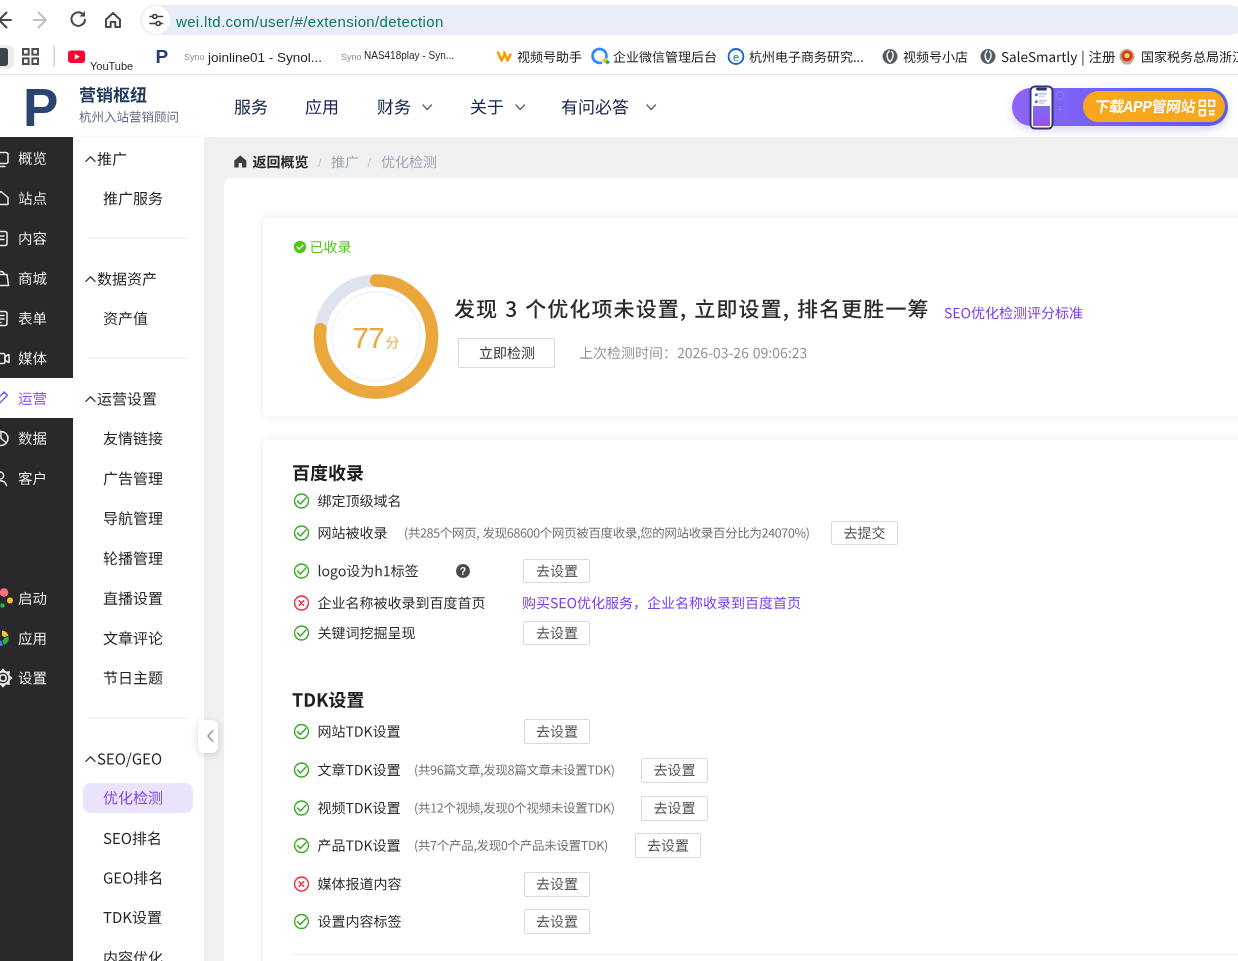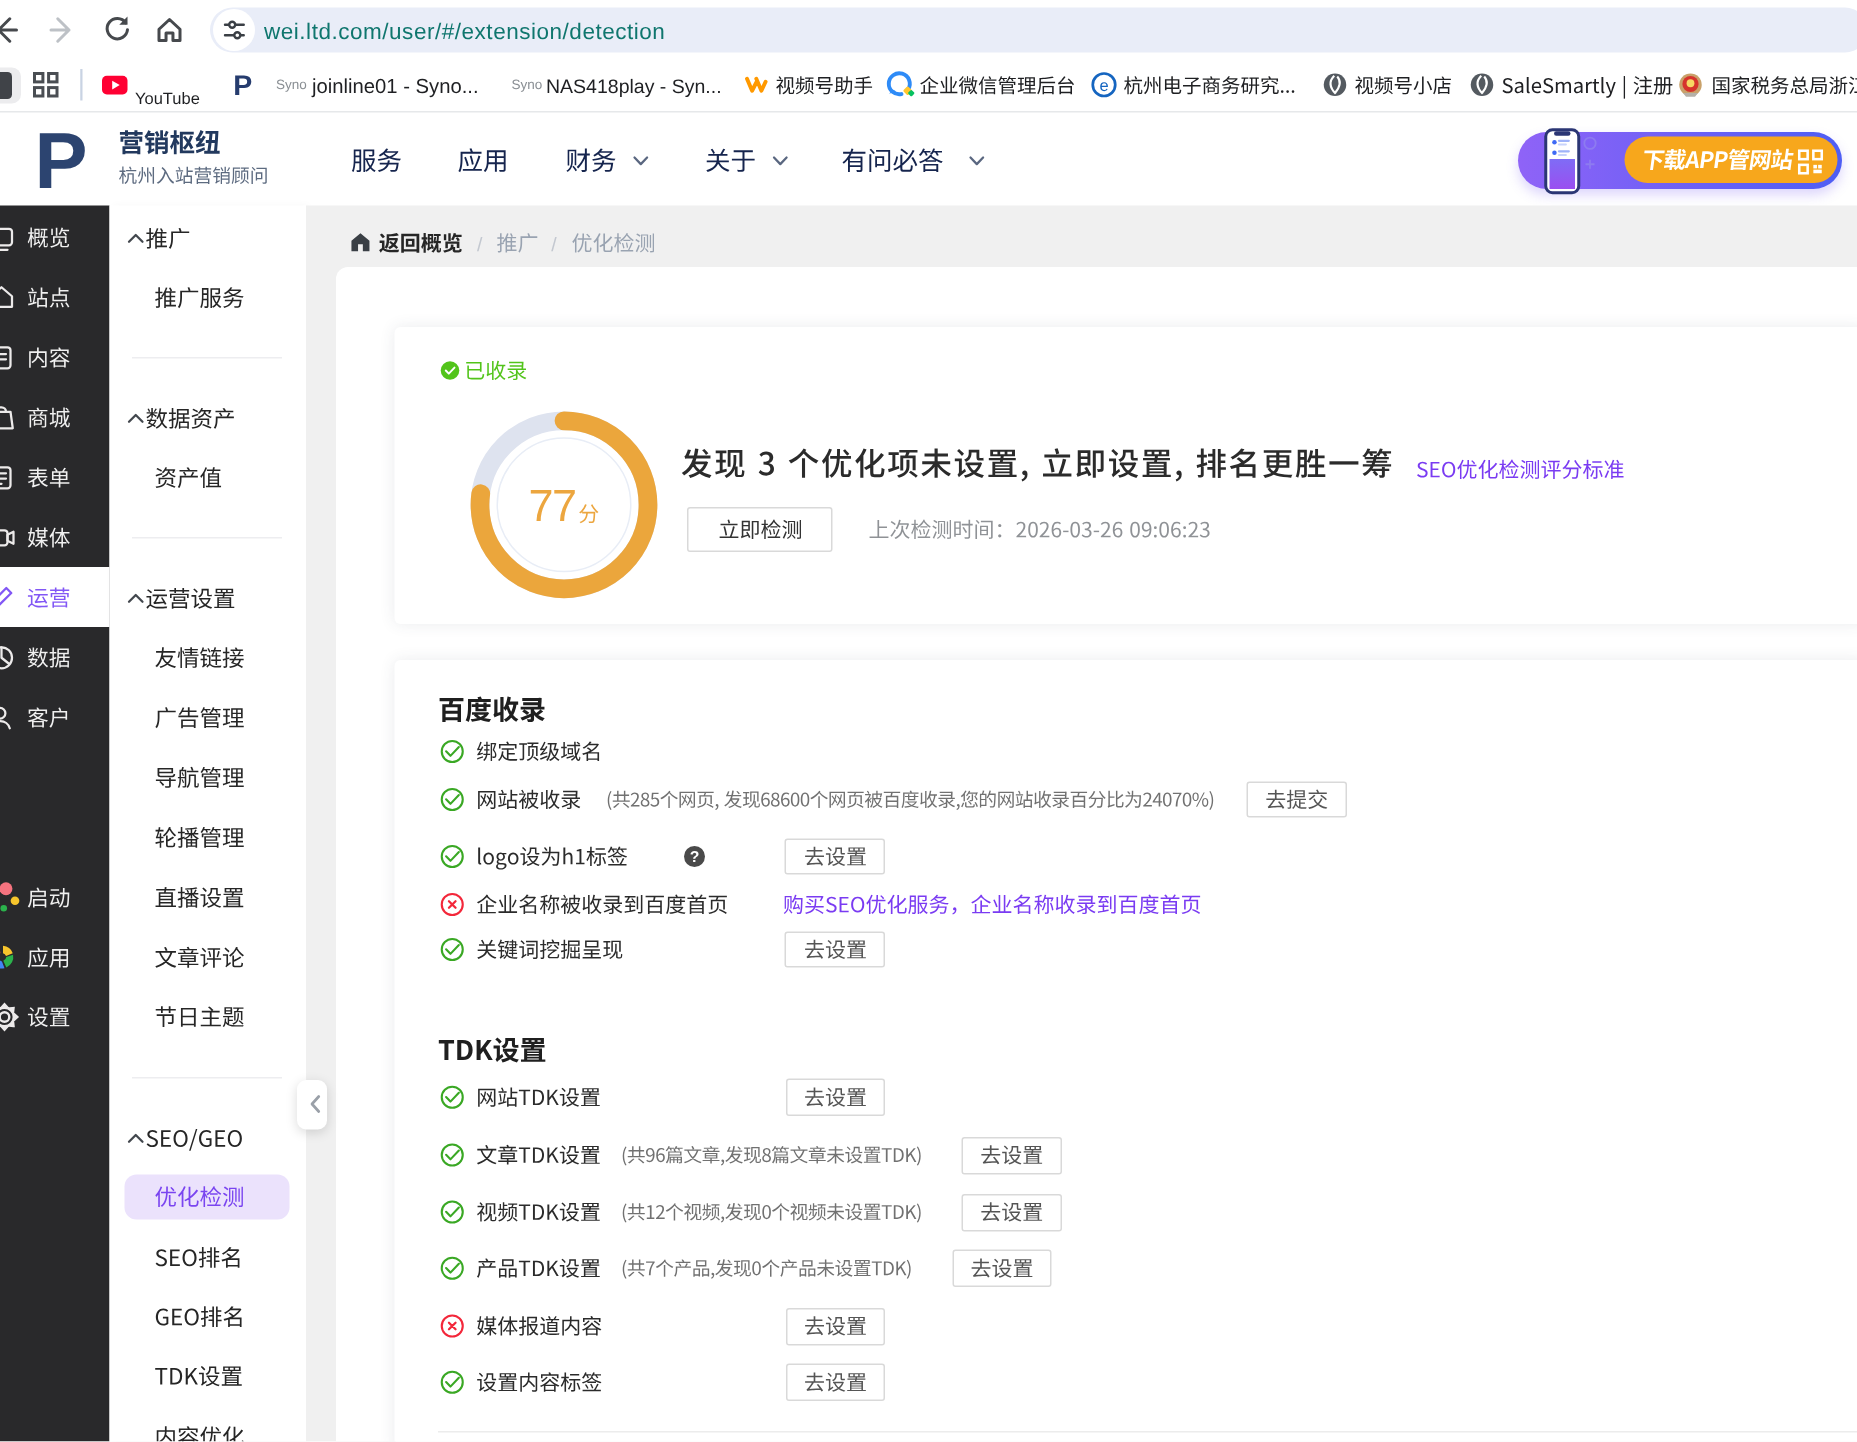--- a/index.html
+++ b/index.html
@@ -8,22 +8,22 @@
 
 <div class="ab" style="left:0;top:0;width:1238px;height:42px;background:#fff"></div>
 <div class="ab" style="left:140px;top:5px;width:1105px;height:30px;border-radius:15px;background:#e9edf8"></div>
 <div class="ab" style="left:142px;top:6px;width:28px;height:28px;border-radius:50%;background:#fff"></div>
 <div class="ab" style="left:176px;top:12.5px;font-size:15px;letter-spacing:0.35px;color:#0f766e">wei.ltd.com/user/#/extension/detection</div>
 
 <div class="ab" style="left:0;top:42px;width:1238px;height:33px;background:#fff;border-bottom:1px solid #e6e8ea"></div>
 <div class="ab" style="left:-10px;top:45px;width:24px;height:24px;border-radius:6px;background:#ececee"></div>
 <div class="ab" style="left:-4px;top:48px;width:12px;height:18px;border-radius:3px;background:#404348"></div>
 <div class="ab" style="left:90px;top:60px;font-size:11px;color:#1f2023">YouTube</div>
-<div class="ab" style="left:208px;top:50px;font-size:13.5px;color:#1f2023">joinline01 - Syno...</div>
-<div class="ab" style="left:364px;top:50px;font-size:13px;color:#1f2023">NAS418play - Syn...</div>
+<div class="ab" style="left:208px;top:50px;font-size:13.5px;color:#1f2023">joinline01 - Synol...</div>
+<div class="ab" style="left:364px;top:50px;font-size:10px;color:#1f2023">NAS418play - Syn...</div>
 
 <div class="ab" style="left:0;top:76px;width:1238px;height:61px;background:#fff"></div>
 <div class="ab" style="left:1012px;top:88px;width:216px;height:38px;border-radius:19px;background:linear-gradient(90deg,#8f63f7,#4e5ef4);box-shadow:0 4px 8px rgba(120,90,245,.25)"></div>
 <div class="ab" style="left:1083px;top:91px;width:142px;height:31px;border-radius:16px;background:#f7a71c"></div>
 
 <div class="ab" style="left:0;top:137px;width:73px;height:824px;background:#29292b"></div>
 <div class="ab" style="left:0;top:378px;width:73px;height:40px;background:#fff"></div>
 
 <div class="ab" style="left:73px;top:137px;width:131px;height:824px;background:#fff;box-shadow:2px 0 6px rgba(0,0,0,.045)"></div>
 <div class="ab" style="left:83px;top:783px;width:110px;height:30px;border-radius:8px;background:#ebe2fc"></div>

